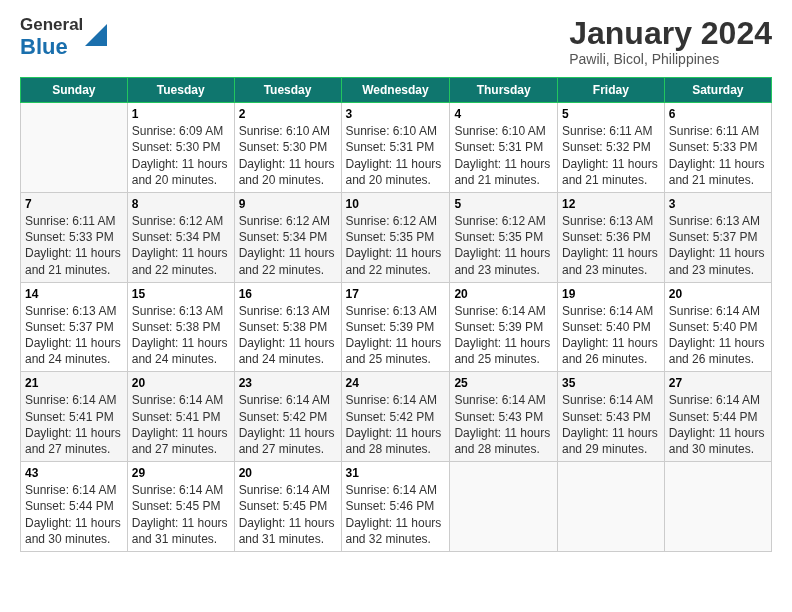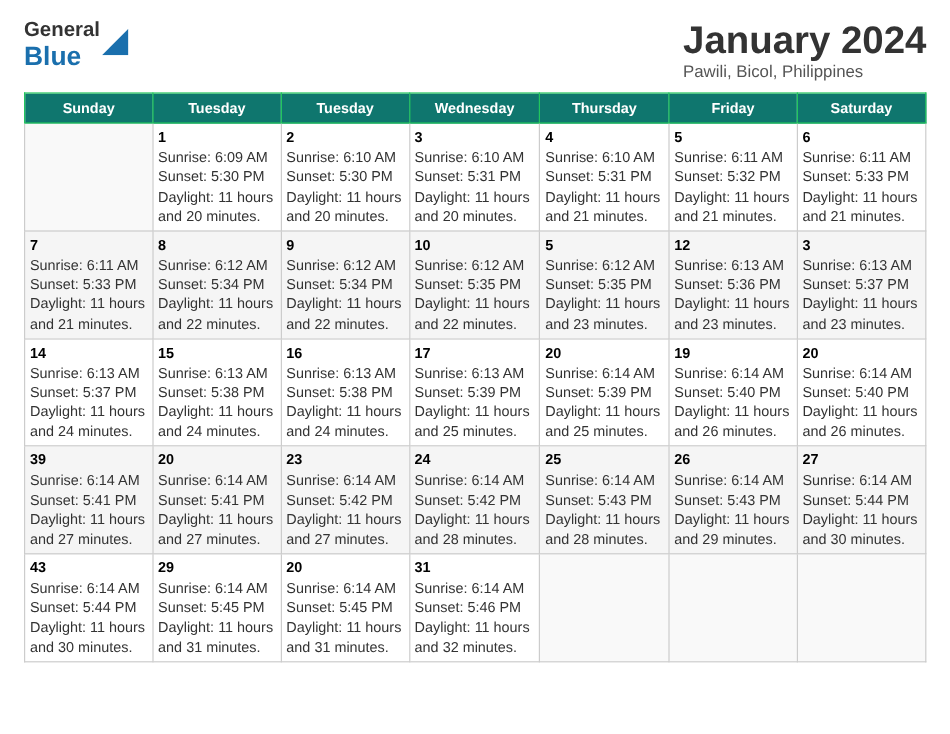--- a/index.html
+++ b/index.html
@@ -200,41 +200,41 @@
             <span class="day-num">19</span>
             <div class="day-info">Sunrise: 6:14 AM<br>Sunset: 5:40 PM<br>Daylight: 11 hours<br>and 26 minutes.</div>
           </td>
           <td>
             <span class="day-num">20</span>
             <div class="day-info">Sunrise: 6:14 AM<br>Sunset: 5:40 PM<br>Daylight: 11 hours<br>and 26 minutes.</div>
           </td>
         </tr>
         <tr>
           <td>
-            <span class="day-num">39</span>
+            <span class="day-num">21</span>
             <div class="day-info">Sunrise: 6:14 AM<br>Sunset: 5:41 PM<br>Daylight: 11 hours<br>and 27 minutes.</div>
           </td>
           <td>
             <span class="day-num">20</span>
             <div class="day-info">Sunrise: 6:14 AM<br>Sunset: 5:41 PM<br>Daylight: 11 hours<br>and 27 minutes.</div>
           </td>
           <td>
             <span class="day-num">23</span>
             <div class="day-info">Sunrise: 6:14 AM<br>Sunset: 5:42 PM<br>Daylight: 11 hours<br>and 27 minutes.</div>
           </td>
           <td>
             <span class="day-num">24</span>
             <div class="day-info">Sunrise: 6:14 AM<br>Sunset: 5:42 PM<br>Daylight: 11 hours<br>and 28 minutes.</div>
           </td>
           <td>
             <span class="day-num">25</span>
             <div class="day-info">Sunrise: 6:14 AM<br>Sunset: 5:43 PM<br>Daylight: 11 hours<br>and 28 minutes.</div>
           </td>
           <td>
-            <span class="day-num">26</span>
+            <span class="day-num">35</span>
             <div class="day-info">Sunrise: 6:14 AM<br>Sunset: 5:43 PM<br>Daylight: 11 hours<br>and 29 minutes.</div>
           </td>
           <td>
             <span class="day-num">27</span>
             <div class="day-info">Sunrise: 6:14 AM<br>Sunset: 5:44 PM<br>Daylight: 11 hours<br>and 30 minutes.</div>
           </td>
         </tr>
         <tr>
           <td>
             <span class="day-num">43</span>

